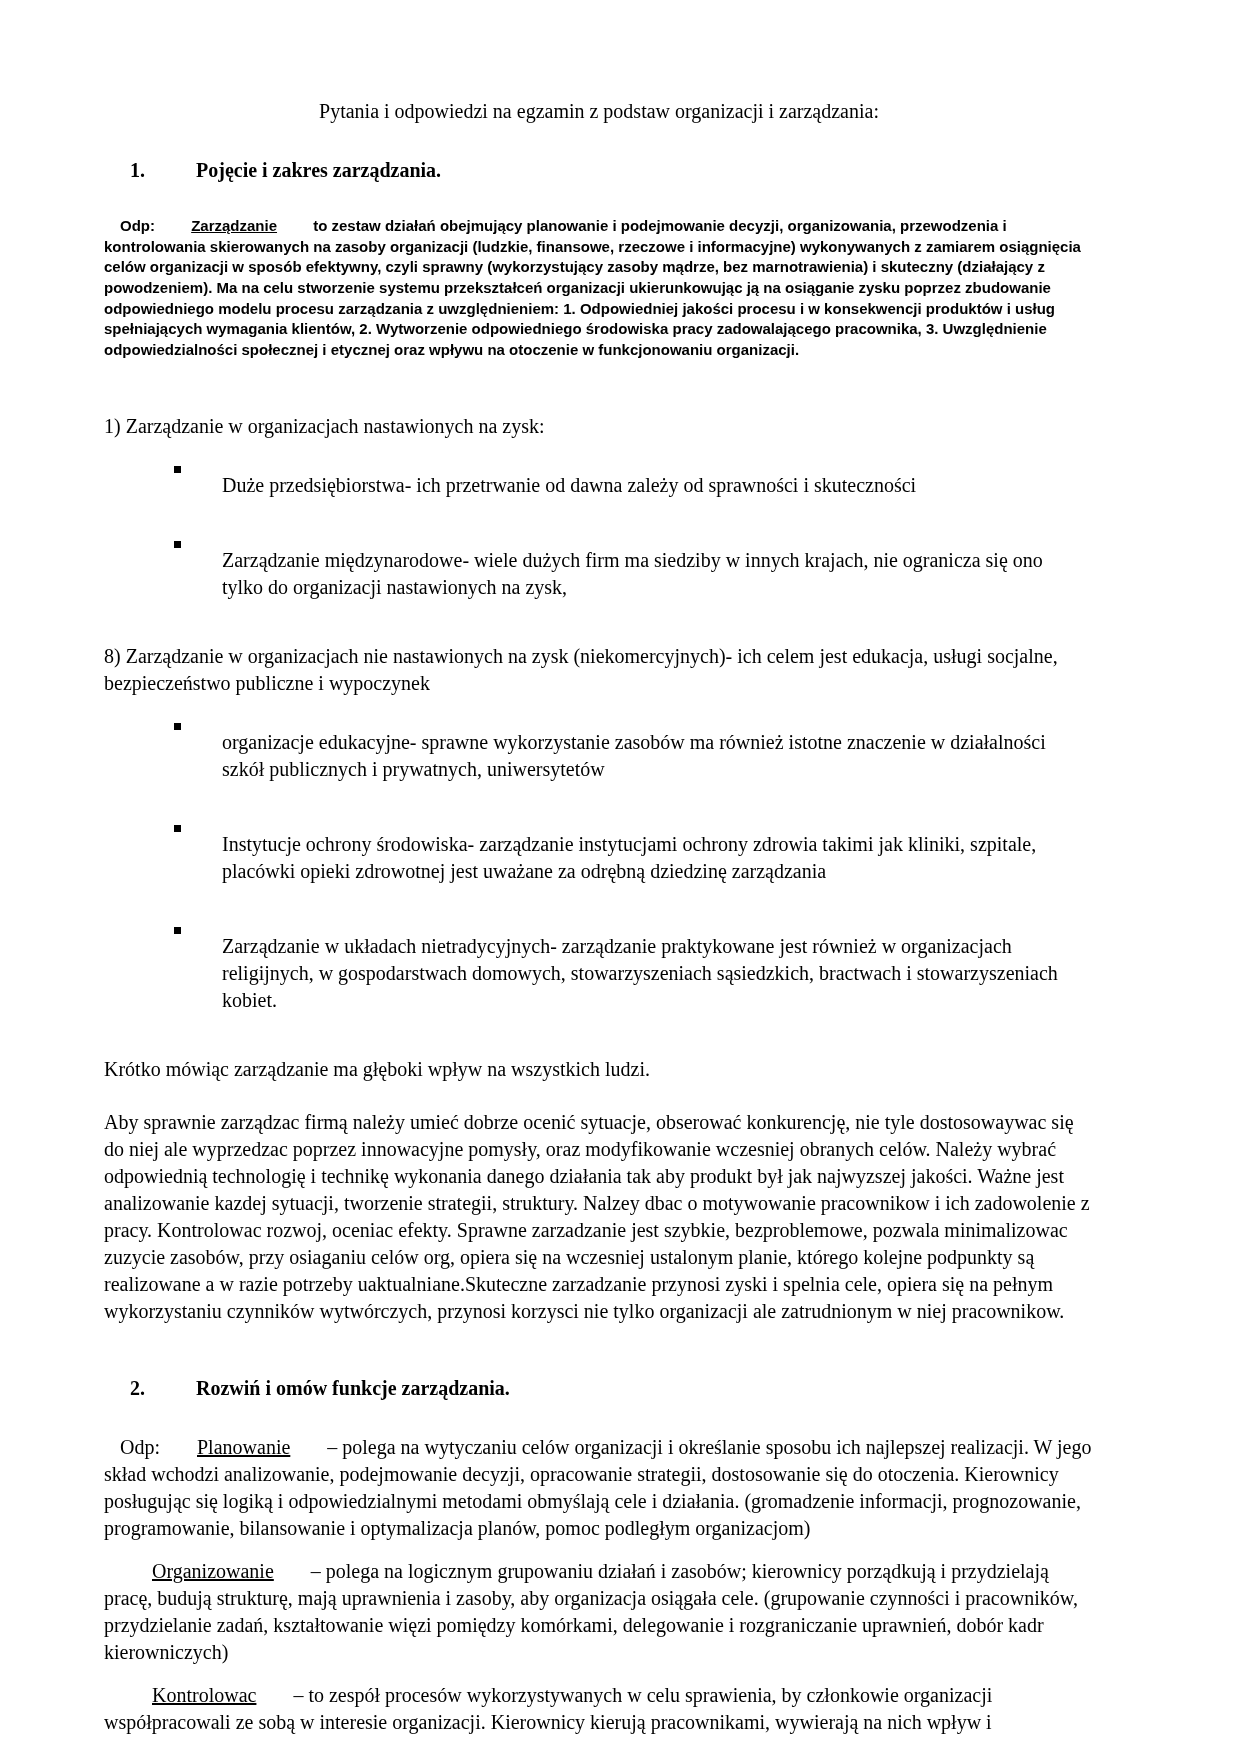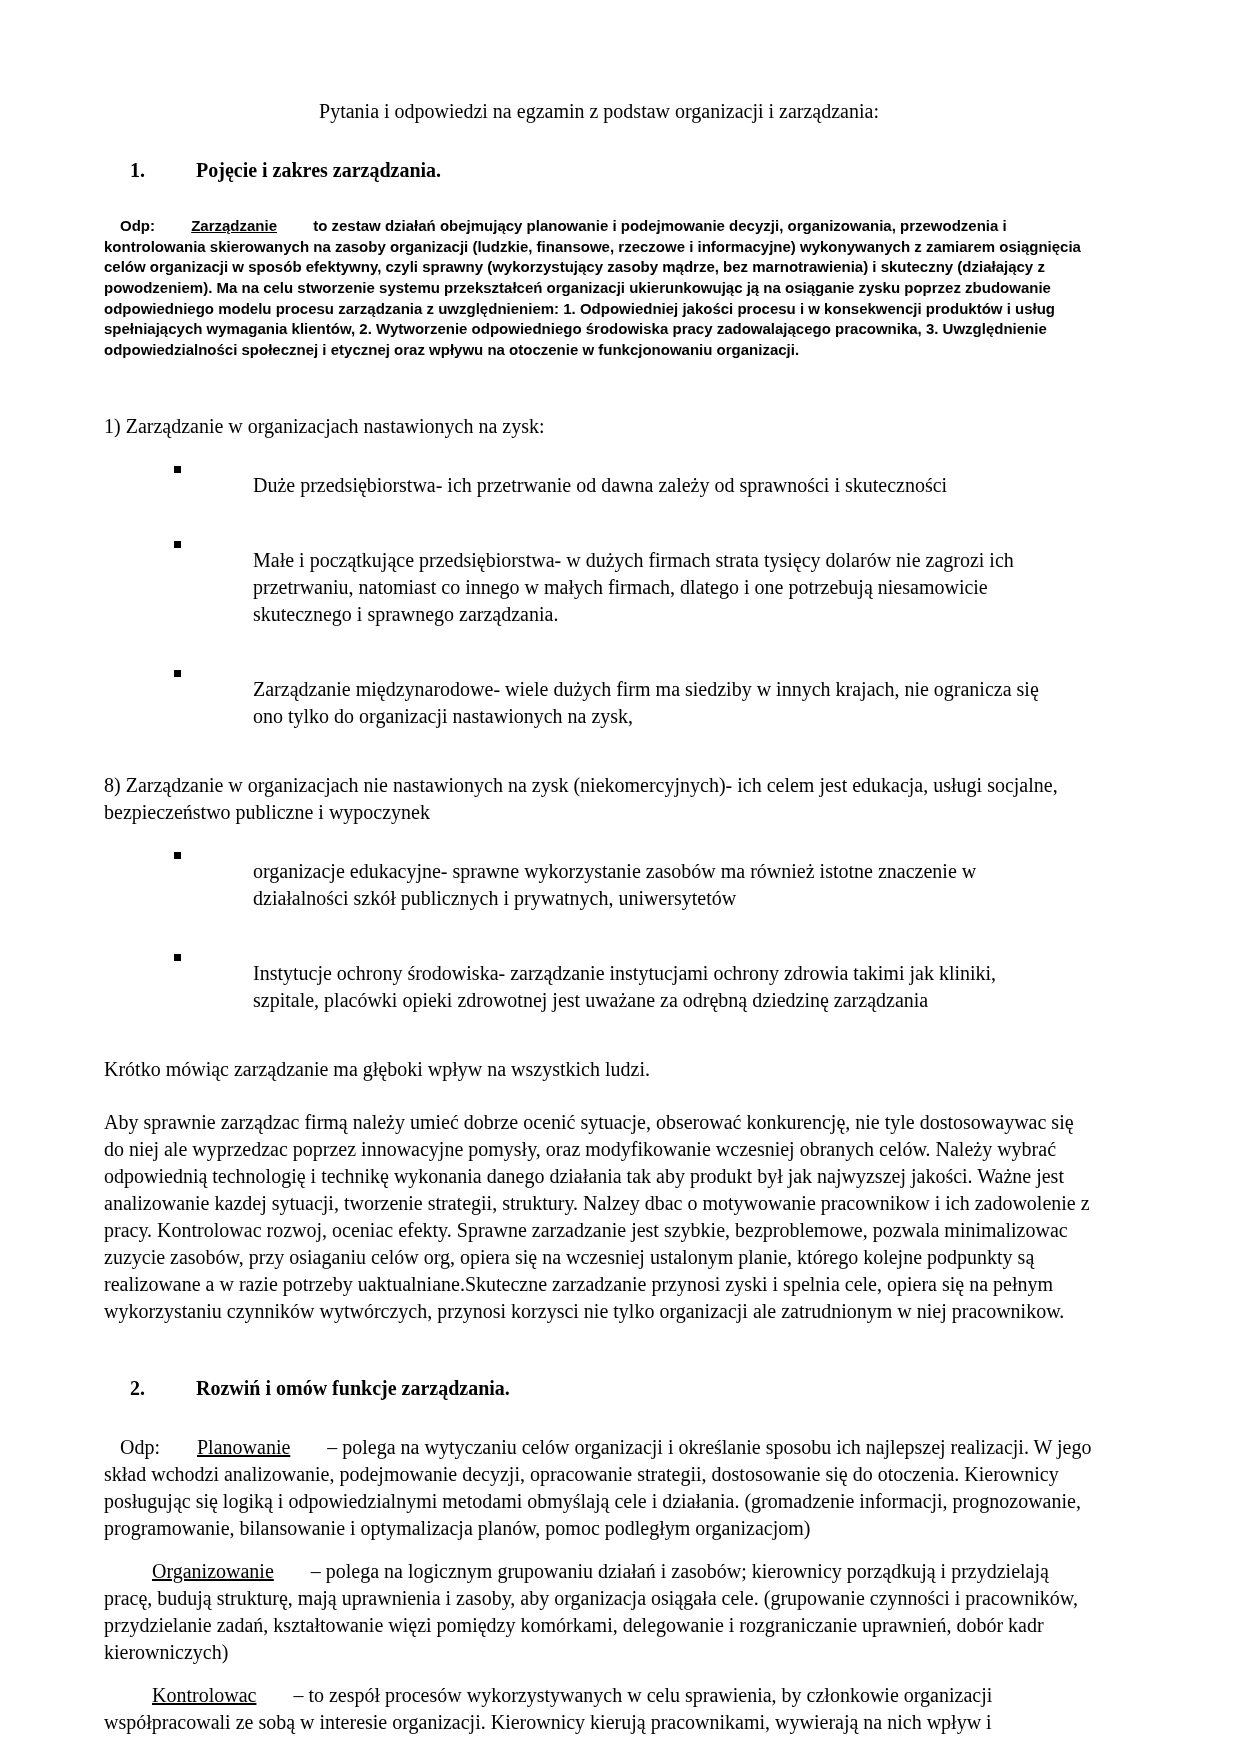--- a/index.html
+++ b/index.html
@@ -40,21 +40,21 @@
     font-weight: bold;
     font-size: 15px;
     line-height: 1.38;
   }
   .u { text-decoration: underline; }
   .body-para { font-size: 20px; line-height: 1.35; }
   .gap-xl { margin-top: 52px; }
   .gap-md { margin-top: 26px; }
   .gap-heading { margin-top: 34px; }
   ul.bullets { list-style: none; }
-  .bullet-item { display: flex; padding-left: 38px; gap: 31px; }
+  .bullet-item { display: flex; padding-left: 38px; }
   .marker {
     flex: none;
     width: 7px;
     height: 7px;
     background: #000000;
     margin-top: 10px;
     margin-right: 25px;
   }
   .bullet-text { flex: 1; }
 </style>
@@ -74,38 +74,38 @@
 
   <p class="body-para gap-xl">1) Zarządzanie w organizacjach nastawionych na zysk:</p>
 
   <ul class="bullets">
     <li class="bullet-item">
       <span class="marker"></span>
       <span class="bullet-text">Duże przedsiębiorstwa- ich przetrwanie od dawna zależy od sprawności i skuteczności</span>
     </li>
     <li class="bullet-item">
       <span class="marker"></span>
-      <span class="bullet-text">Małe i początkujące przedsiębiorstwa- w dużych firmach strata tysięcy dolarów nie zagrozi ich przetrwaniu, natomiast co innego w małych firmach, dlatego i one potrzebują niesamowicie skutecznego i sprawnego zarządzania.</span>
-    </li>
-    <li class="bullet-item">
-      <span class="marker"></span>
       <span class="bullet-text">Zarządzanie międzynarodowe- wiele dużych firm ma siedziby w innych krajach, nie ogranicza się ono tylko do organizacji nastawionych na zysk,</span>
     </li>
   </ul>
 
   <p class="body-para gap-md">8) Zarządzanie w organizacjach nie nastawionych na zysk (niekomercyjnych)- ich celem jest edukacja, usługi socjalne, bezpieczeństwo publiczne i wypoczynek</p>
 
   <ul class="bullets">
     <li class="bullet-item">
       <span class="marker"></span>
       <span class="bullet-text">organizacje edukacyjne- sprawne wykorzystanie zasobów ma również istotne znaczenie w działalności szkół publicznych i prywatnych, uniwersytetów</span>
     </li>
     <li class="bullet-item">
       <span class="marker"></span>
       <span class="bullet-text">Instytucje ochrony środowiska- zarządzanie instytucjami ochrony zdrowia takimi jak kliniki, szpitale, placówki opieki zdrowotnej jest uważane za odrębną dziedzinę zarządzania</span>
+    </li>
+    <li class="bullet-item">
+      <span class="marker"></span>
+      <span class="bullet-text">Zarządzanie w układach nietradycyjnych- zarządzanie praktykowane jest również w organizacjach religijnych, w gospodarstwach domowych, stowarzyszeniach sąsiedzkich, bractwach i stowarzyszeniach kobiet.</span>
     </li>
   </ul>
 
   <p class="body-para gap-md">Krótko mówiąc zarządzanie ma głęboki wpływ na wszystkich ludzi.</p>
 
   <p class="body-para gap-md">Aby sprawnie zarządzac firmą należy umieć dobrze ocenić sytuacje, obserować konkurencję, nie tyle dostosowaywac się do niej ale wyprzedzac poprzez innowacyjne pomysły, oraz modyfikowanie wczesniej obranych celów. Należy wybrać odpowiednią technologię i technikę wykonania danego działania tak aby produkt był jak najwyzszej jakości. Ważne jest analizowanie kazdej sytuacji, tworzenie strategii, struktury. Nalzey dbac o motywowanie pracownikow i ich zadowolenie z pracy. Kontrolowac rozwoj, oceniac efekty. Sprawne zarzadzanie jest szybkie, bezproblemowe, pozwala minimalizowac zuzycie zasobów, przy osiaganiu celów org, opiera się na wczesniej ustalonym planie, którego kolejne podpunkty są realizowane a w razie potrzeby uaktualniane.Skuteczne zarzadzanie przynosi zyski i spelnia cele, opiera się na pełnym wykorzystaniu czynników wytwórczych, przynosi korzysci nie tylko organizacji ale zatrudnionym w niej pracownikow.</p>
 
   <div class="q-heading gap-heading">
     <span class="q-num">2.</span>
     <span class="q-text">Rozwiń i omów funkcje zarządzania.</span>

